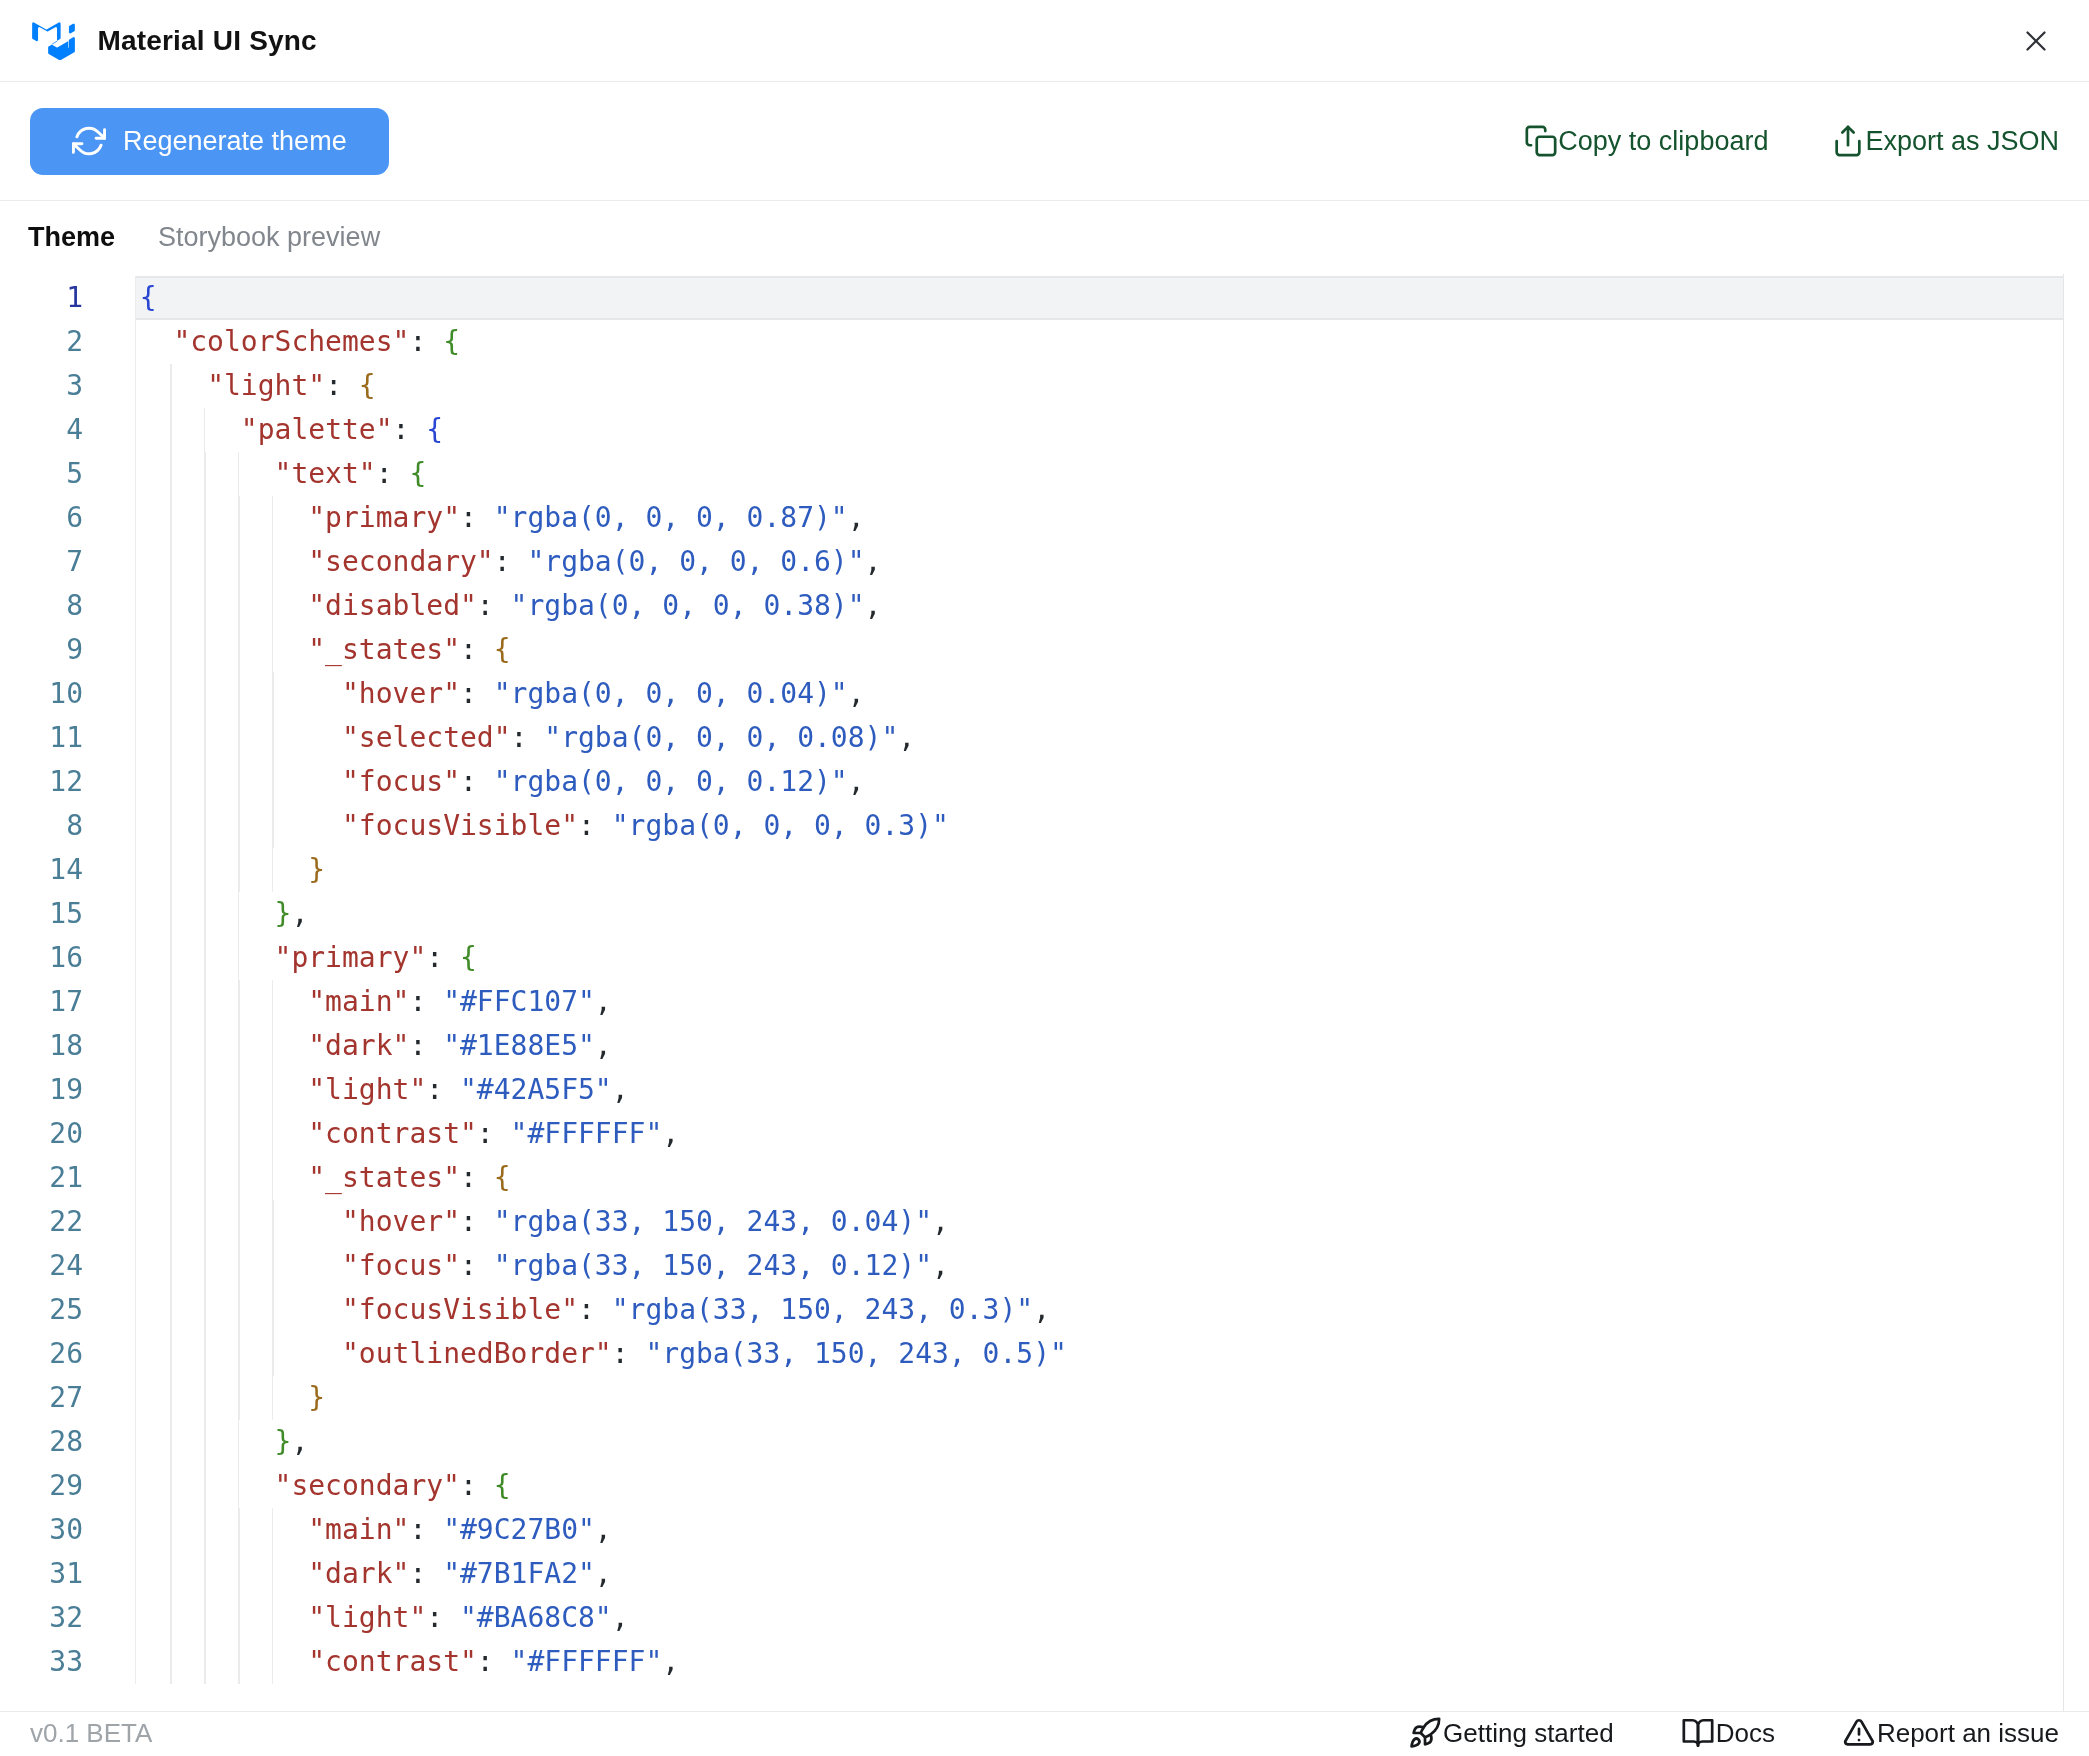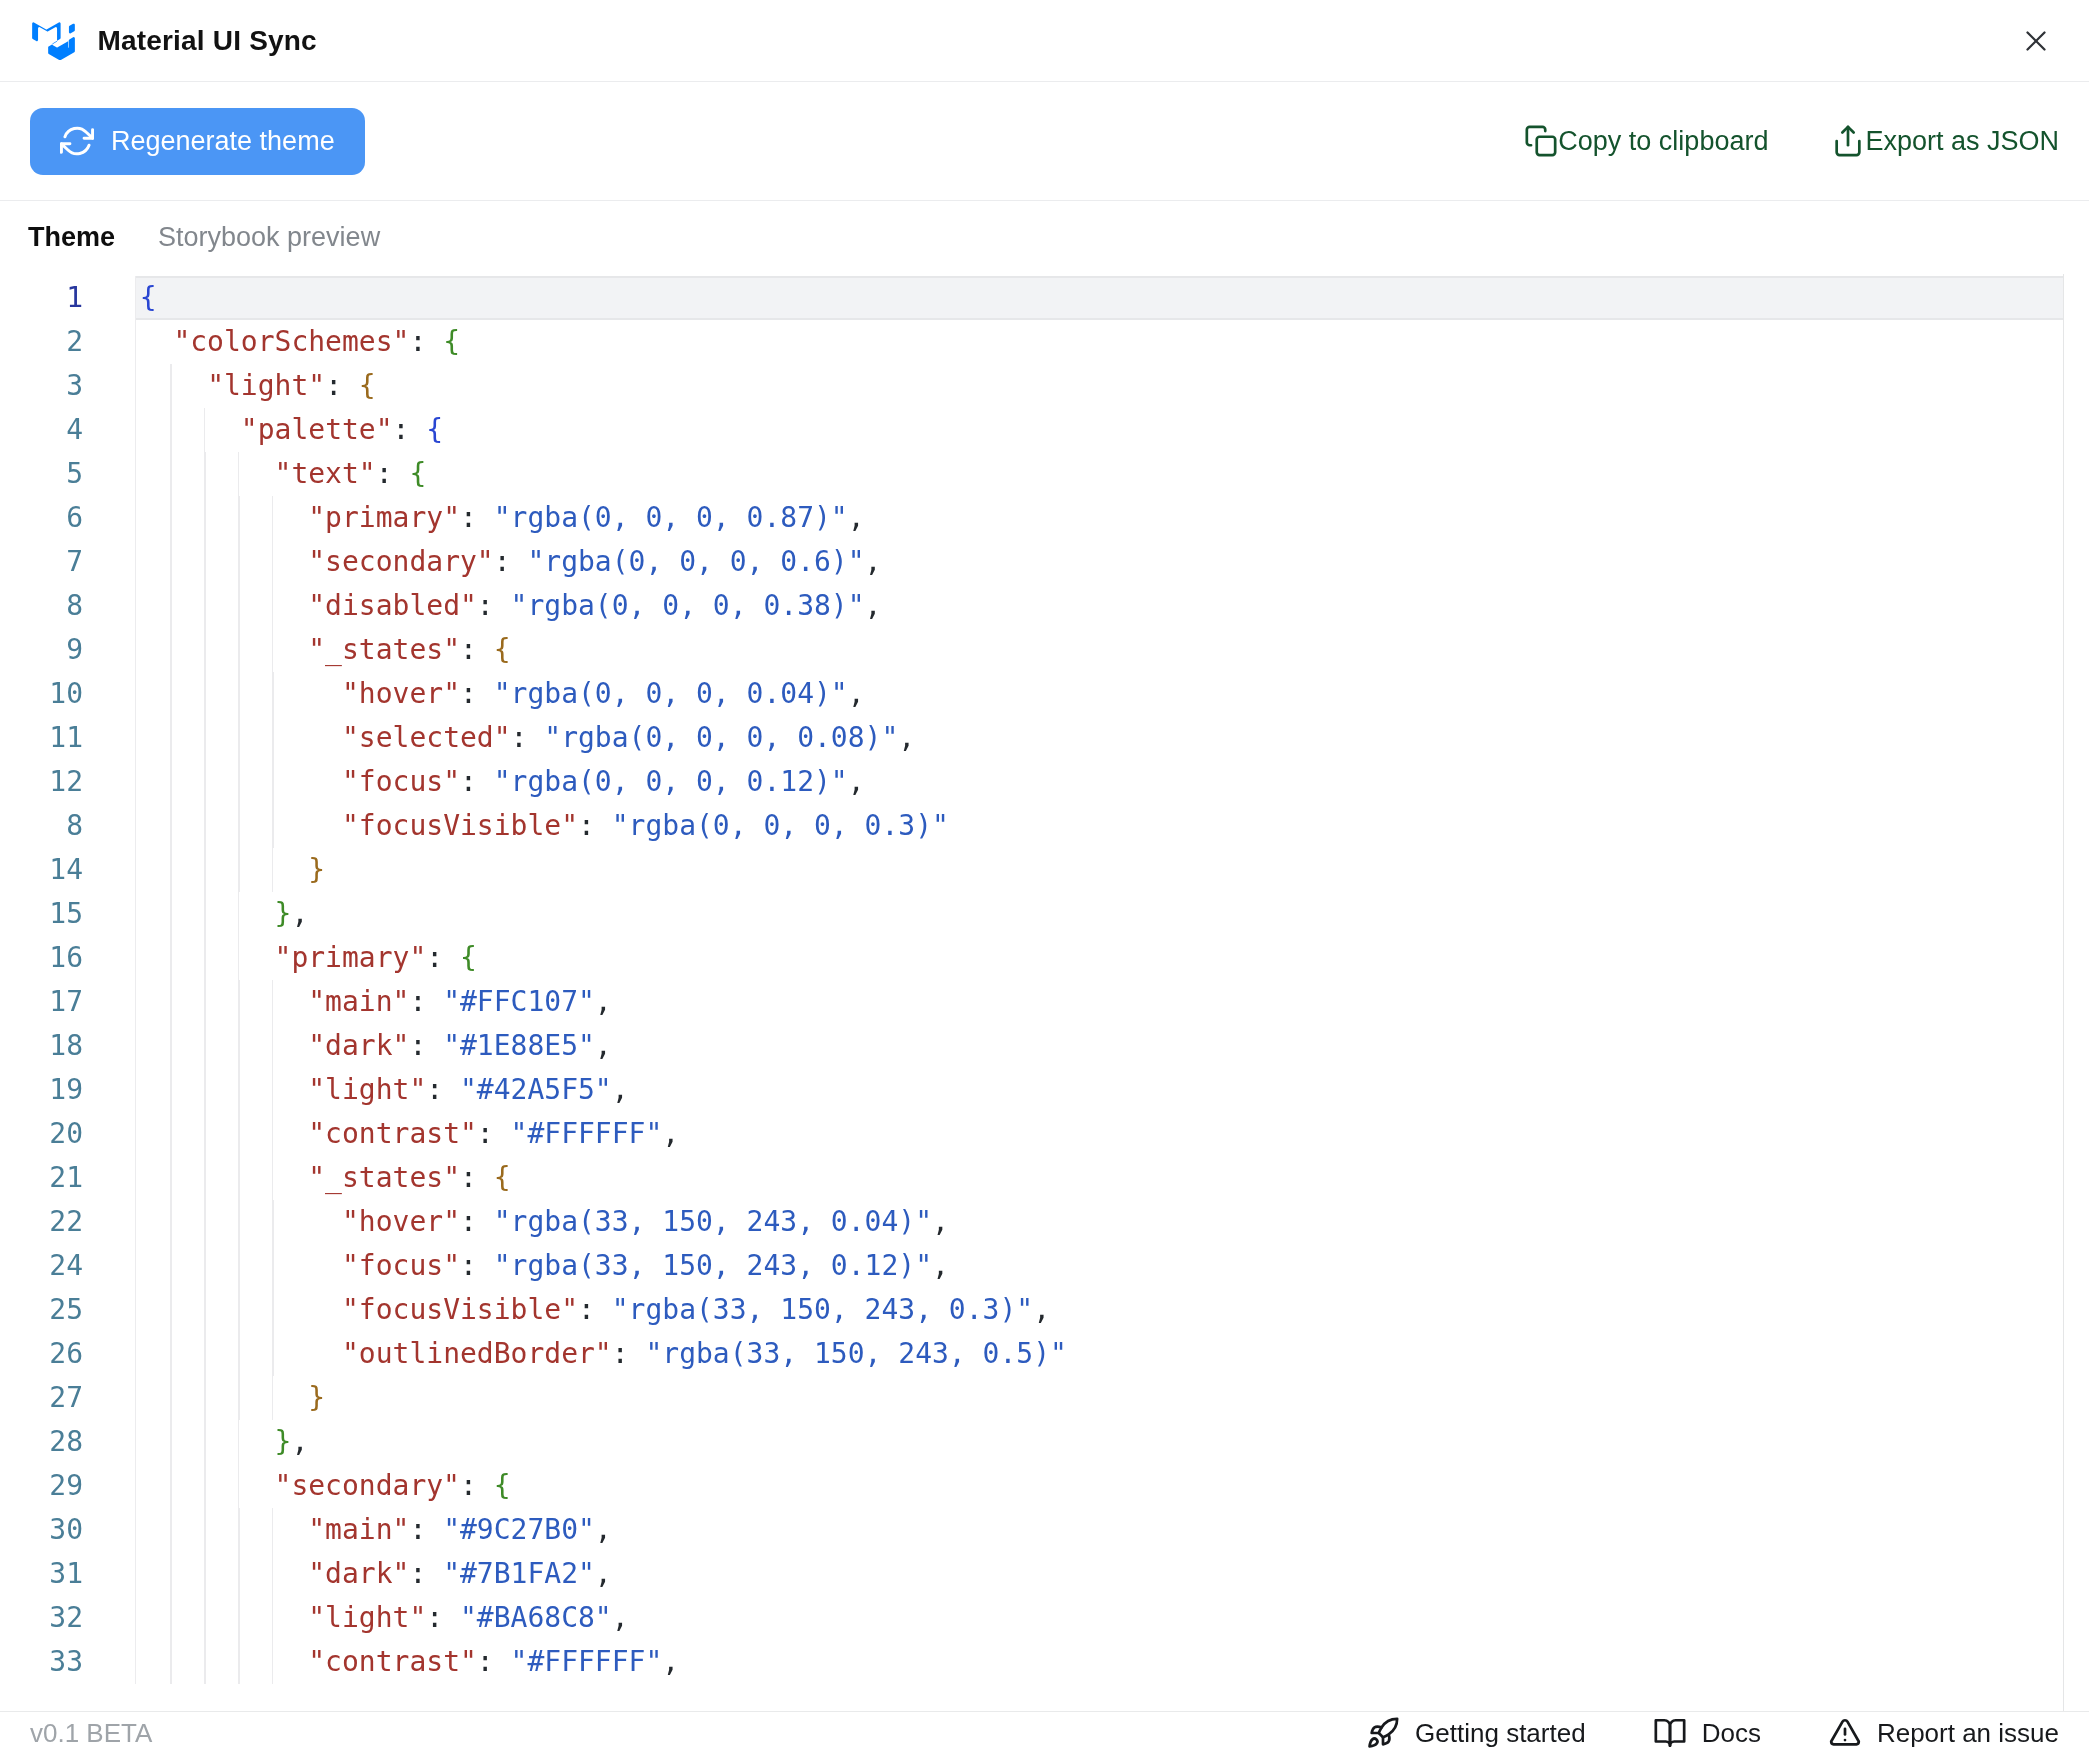--- a/index.html
+++ b/index.html
@@ -23,21 +23,21 @@
   .close-btn svg { width:34px; height:34px; }
 
   
   .toolbar {
     height:119px; display:flex; align-items:center; justify-content:space-between;
     padding:0 30px; border-bottom:1.9px solid #ebecee;
   }
   .btn-primary {
     display:flex; align-items:center; gap:17px;
     background:#4b96f5; color:#ffffff; border:none; border-radius:13px;
-    height:67px; padding:0 30px; font-size:27px; font-weight:500;
+    height:67px; padding:0 42px; font-size:27px; font-weight:500;
     font-family:"Liberation Sans", sans-serif; cursor:pointer;
   }
   .btn-primary svg { width:34px; height:34px; }
   .toolbar-right { display:flex; align-items:center; gap:63px; }
   .text-btn {
     display:flex; align-items:center; background:none; border:none;
     font-size:27px; color:#14532d; font-family:"Liberation Sans", sans-serif; cursor:pointer; padding:0;
   }
   .text-btn svg { width:34px; height:34px; }
 
@@ -75,21 +75,21 @@
   .tk-b3  { color:#9a6a1d; }
 
   
   .footer {
     height:43px; border-top:1.9px solid #e9eaeb;
     display:flex; align-items:center; justify-content:space-between; padding:0 30px;
   }
   .version { color:#9fa4a9; font-size:26px; }
   .footer-links { display:flex; align-items:center; gap:67px; }
   .footer-link {
-    display:flex; align-items:center; gap:15px; background:none; border:none; padding:0;
+    display:flex; align-items:center; gap:1px; background:none; border:none; padding:0;
     font-size:26px; color:#17191c; font-family:"Liberation Sans", sans-serif; cursor:pointer;
   }
   .footer-link svg { width:34px; height:34px; }
 </style>
 </head>
 <body>
 
 <div class="header">
   <div class="header-left">
     <span class="logo">

